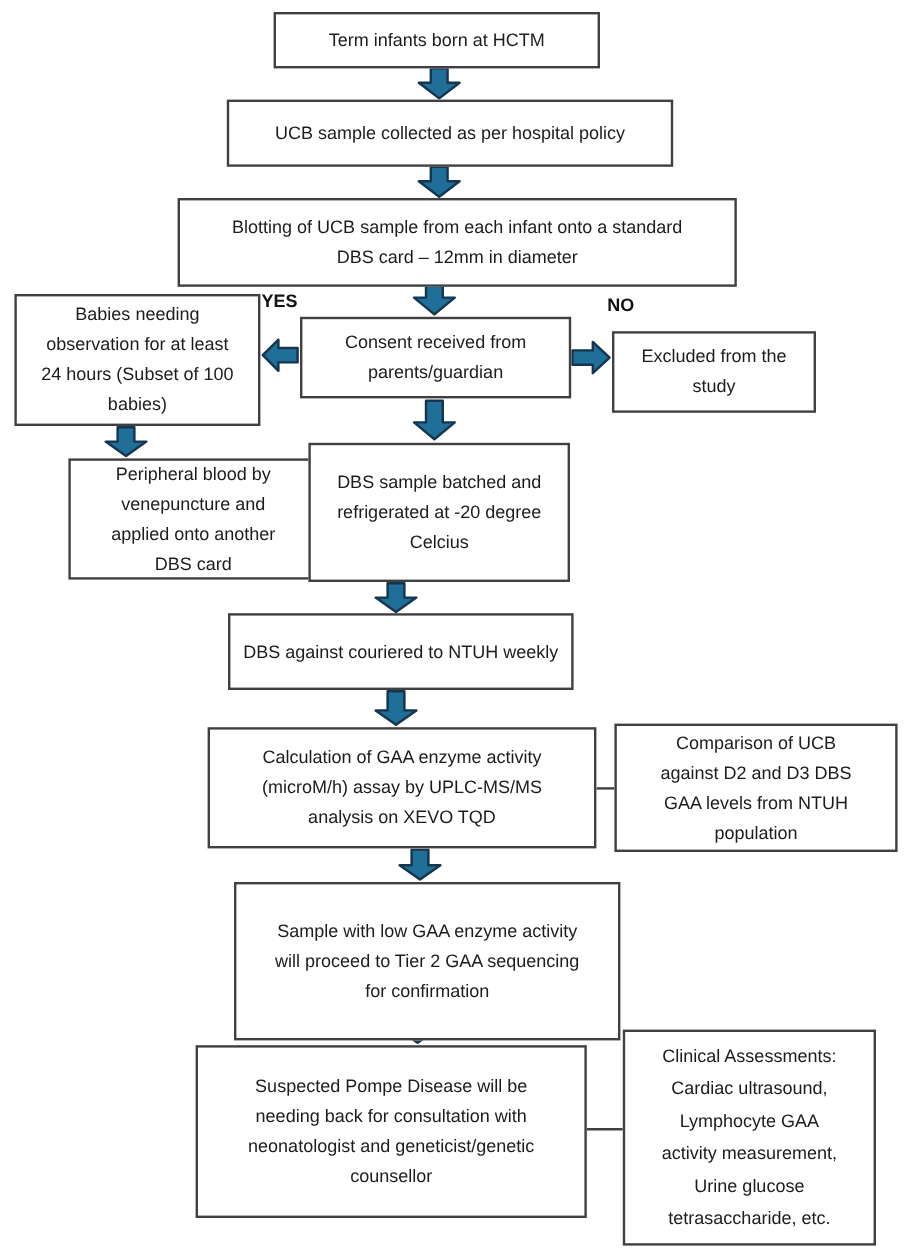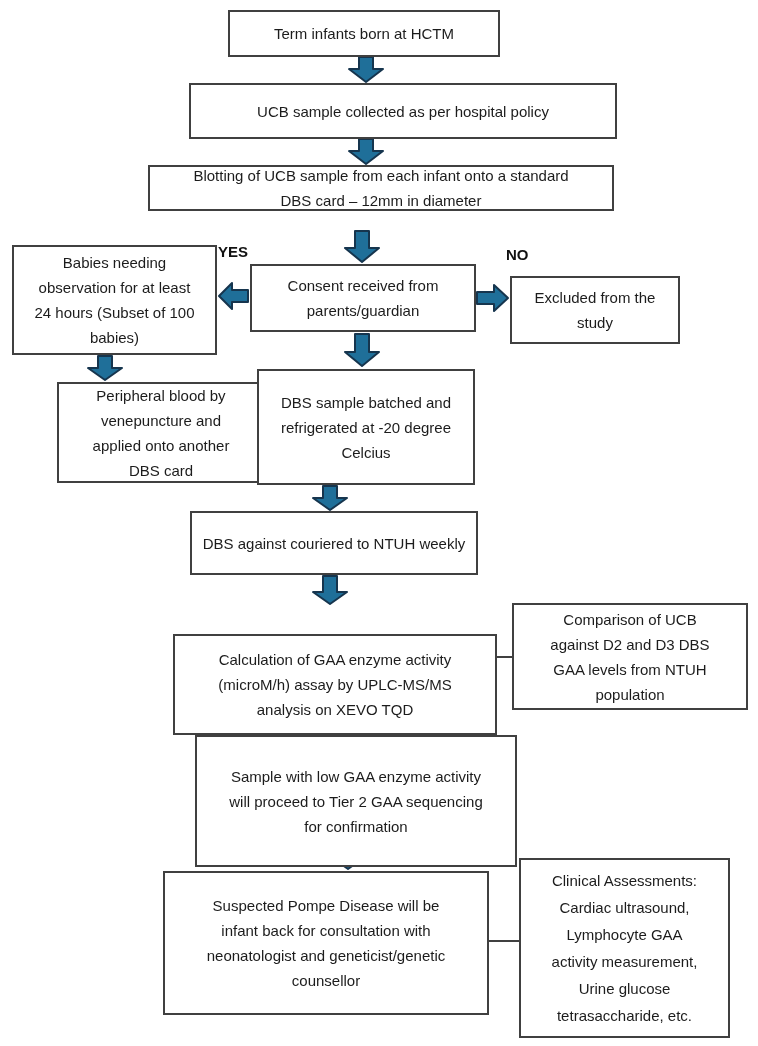--- a/index.html
+++ b/index.html
@@ -53,29 +53,29 @@
   }
   .edge-label {
     position: absolute;
     font-size: 15px;
     font-weight: 700;
     color: #111111;
     line-height: 16px;
   }
   
   .n-term        { left: 228px; top: 10px;  width: 272px; height: 47px; }
-  .n-ucb         { left: 189px; top: 83px;  width: 428px; height: 56px; }
-  .n-blotting    { left: 148px; top: 165px; width: 466px; height: 46px; }
+  .n-ucb         { left: 189px; top: 83px;  width: 372px; height: 56px; }
+  .n-blotting    { left: 148px; top: 165px; width: 466px; height: 74px; }
   .n-babies      { left: 12px;  top: 245px; width: 205px; height: 110px; }
   .n-consent     { left: 250px; top: 264px; width: 226px; height: 68px; }
   .n-excluded    { left: 510px; top: 276px; width: 170px; height: 68px; }
   .n-peripheral  { left: 9px;   top: 382px; width: 208px; height: 101px; margin-left: 48px; }
   .n-dbs-batched { left: 257px; top: 369px; width: 218px; height: 116px; }
   .n-couriered   { left: 190px; top: 511px; width: 288px; height: 64px; padding: 2px 4px; }
-  .n-calculation { left: 173px; top: 606px; width: 324px; height: 101px; margin-top: 28px; }
+  .n-calculation { left: 173px; top: 606px; width: 324px; height: 101px; }
   .n-comparison  { left: 512px; top: 603px; width: 236px; height: 107px; }
   .n-sample-low  { left: 195px; top: 735px; width: 322px; height: 132px; }
   .n-suspected   { left: 163px; top: 871px; width: 326px; height: 144px; }
   .n-clinical    { left: 519px; top: 858px; width: 211px; height: 180px; line-height: 27px; }
   .l-yes { left: 218px; top: 244px; }
   .l-no  { left: 482px; top: 247px; margin-left: 24px; }
 </style>
 </head>
 <body>
 
@@ -122,21 +122,21 @@
 (microM/h) assay by UPLC-MS/MS
 analysis on XEVO TQD</div>
   <div class="node n-comparison">Comparison of UCB
 against D2 and D3 DBS
 GAA levels from NTUH
 population</div>
   <div class="node n-sample-low">Sample with low GAA enzyme activity
 will proceed to Tier 2 GAA sequencing
 for confirmation</div>
   <div class="node n-suspected">Suspected Pompe Disease will be
-infant back for consultation with
+needing back for consultation with
 neonatologist and geneticist/genetic
 counsellor</div>
   <div class="node n-clinical">Clinical Assessments:
 Cardiac ultrasound,
 Lymphocyte GAA
 activity measurement,
 Urine glucose
 tetrasaccharide, etc.</div>
 
   <div class="edge-label l-yes">YES</div>

